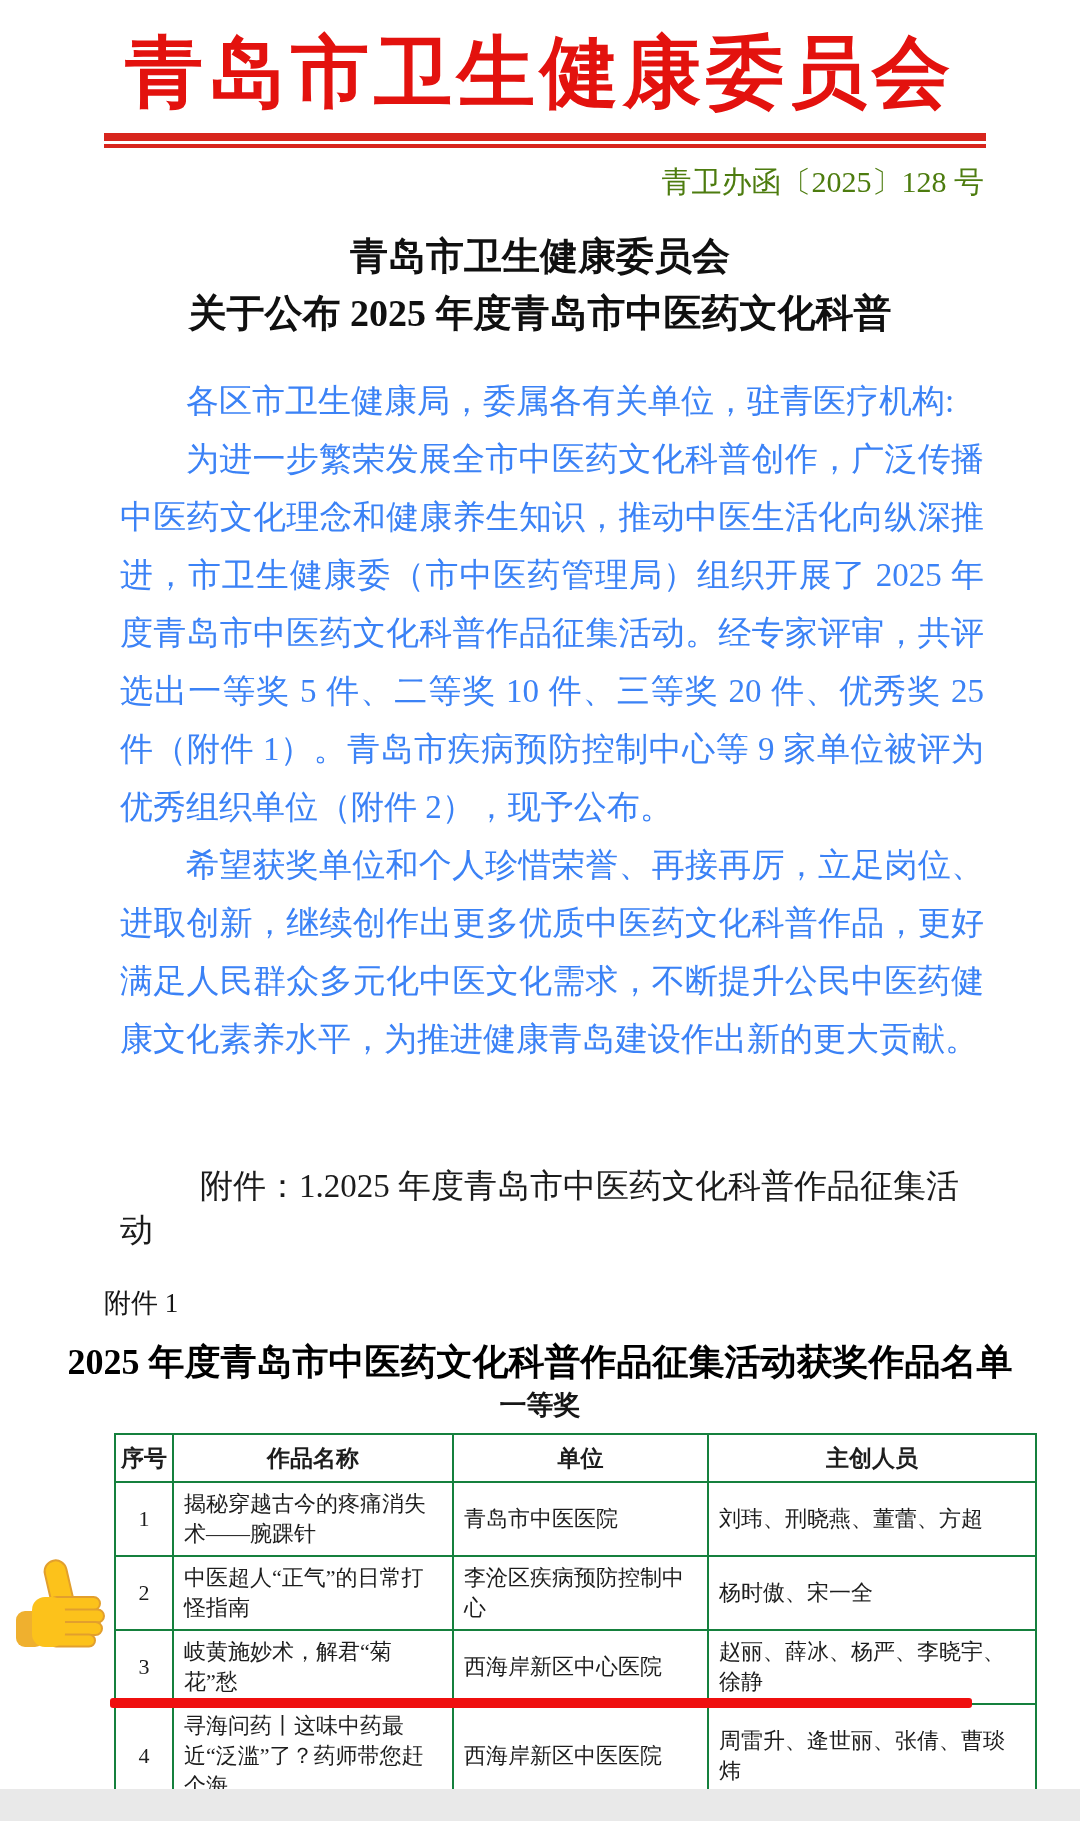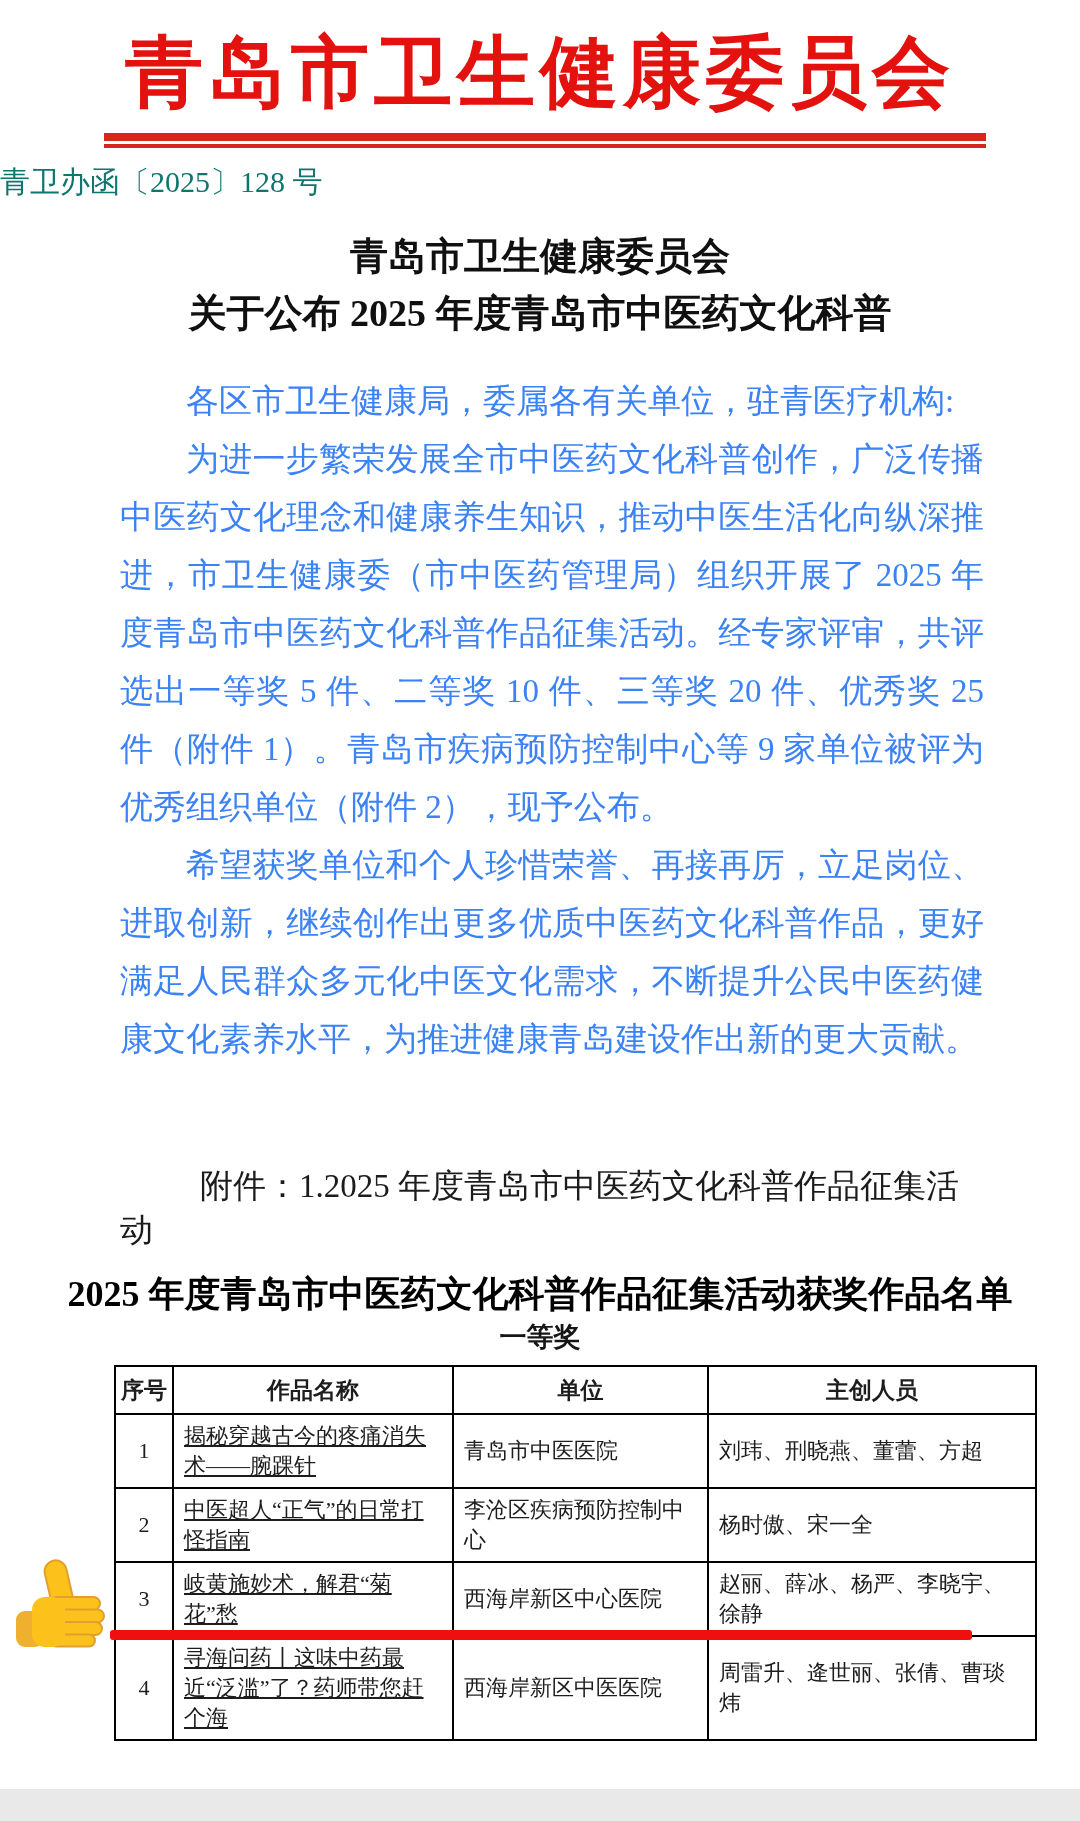--- a/index.html
+++ b/index.html
@@ -22,24 +22,25 @@
     letter-spacing:5px;
     line-height:94px;
     white-space:nowrap;
   }
   .rule { margin:13px 94px 0 104px; }
   .rule-thick { height:8px; background:#d8251d; }
   .rule-gap   { height:3px; background:#ffffff; }
   .rule-thin  { height:4px; background:#d8251d; }
   .doc-number {
     margin:14px 96px 0 0;
-    text-align:left;
+    text-align:right;
     font-size:30px;
     line-height:40px;
-    color:#0f766e;
+    color:#4d7c0f;
+    padding-left:16px;
   }
   
   .notice-title {
     margin-top:26px;
     text-align:center;
     font-size:38px;
     font-weight:bold;
     line-height:57px;
     color:#101010;
   }
@@ -87,35 +88,35 @@
     width:921px;
   }
   table.awards {
     border-collapse:collapse;
     width:921px;
     table-layout:fixed;
     font-size:22px;
     color:#1d1d1d;
   }
   table.awards th, table.awards td {
-    border:2px solid #000000;
+    border:2px solid #15803d;
     vertical-align:middle;
     margin-left:44px;
   }
   table.awards th {
     font-family:"Liberation Sans","DejaVu Sans",sans-serif;
     font-weight:bold;
     font-size:23px;
     height:42px;
     text-align:center;
     padding:2px 4px;
   }
   table.awards td { line-height:30px; padding:6px 10px; }
   td.c-no   { text-align:center; padding:6px 2px; }
-  td.c-work { padding:6px 12px 6px 14px;text-decoration:underline; }
+  td.c-work { padding:6px 12px 6px 14px; }
   td.c-unit { padding:6px 6px 6px 12px; }
   td.c-who  { padding:6px 10px 6px 12px; }
   
   .hl-line {
     position:absolute;
     left:-4px; top:340px;
     width:862px; height:10px;
     background:#ef0f0f;
     border-radius:3px;
     z-index:3;
@@ -150,20 +151,21 @@
   </div>
 
   <div class="doc-body">
     <p class="salutation">各区市卫生健康局，委属各有关单位，驻青医疗机构:</p>
     <p>为进一步繁荣发展全市中医药文化科普创作，广泛传播中医药文化理念和健康养生知识，推动中医生活化向纵深推进，市卫生健康委（市中医药管理局）组织开展了 2025 年度青岛市中医药文化科普作品征集活动。经专家评审，共评选出一等奖 5 件、二等奖 10 件、三等奖 20 件、优秀奖 25 件（附件 1）。青岛市疾病预防控制中心等 9 家单位被评为优秀组织单位（附件 2），现予公布。</p>
     <p>希望获奖单位和个人珍惜荣誉、再接再厉，立足岗位、进取创新，继续创作出更多优质中医药文化科普作品，更好满足人民群众多元化中医文化需求，不断提升公民中医药健康文化素养水平，为推进健康青岛建设作出新的更大贡献。</p>
   </div>
 
   <div class="attachment-line">附件：1.2025 年度青岛市中医药文化科普作品征集活动</div>
 
+  <div class="appendix-label">附件 1</div>
   <div class="appendix-title">2025 年度青岛市中医药文化科普作品征集活动获奖作品名单</div>
   <div class="section-label">一等奖</div>
 
   <div class="table-wrap">
     <table class="awards">
       <colgroup>
         <col style="width:58px">
           <col style="width:280px">
           <col style="width:255px">
           <col style="width:328px">

